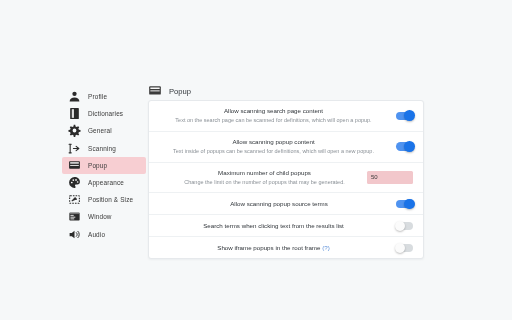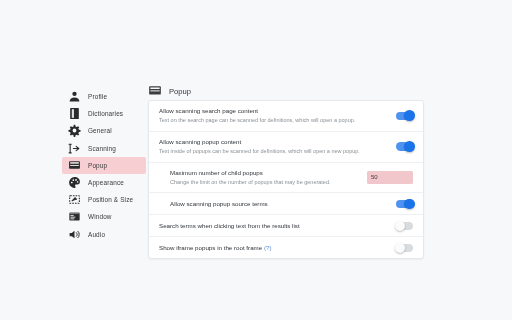--- a/index.html
+++ b/index.html
@@ -2,21 +2,21 @@
 <html><head>
 <meta charset="utf-8">
 <style>
   * { box-sizing: border-box; margin: 0; padding: 0; }
   html, body {
     width: 512px; height: 320px;
     background: #f6f8f9;
     font-family: "Liberation Sans", sans-serif;
     overflow: hidden;
   }
-  .app { position: relative; width: 512px; height: 320px; }
+  .app { position: relative; width: 512px; height: 320px; text-align: center; }
 
   
   .sidebar {
     position: absolute;
     left: 62px; top: 88px;
     width: 84px;
   }
   .nav-item {
     display: flex; align-items: center;
     gap: 7px;

